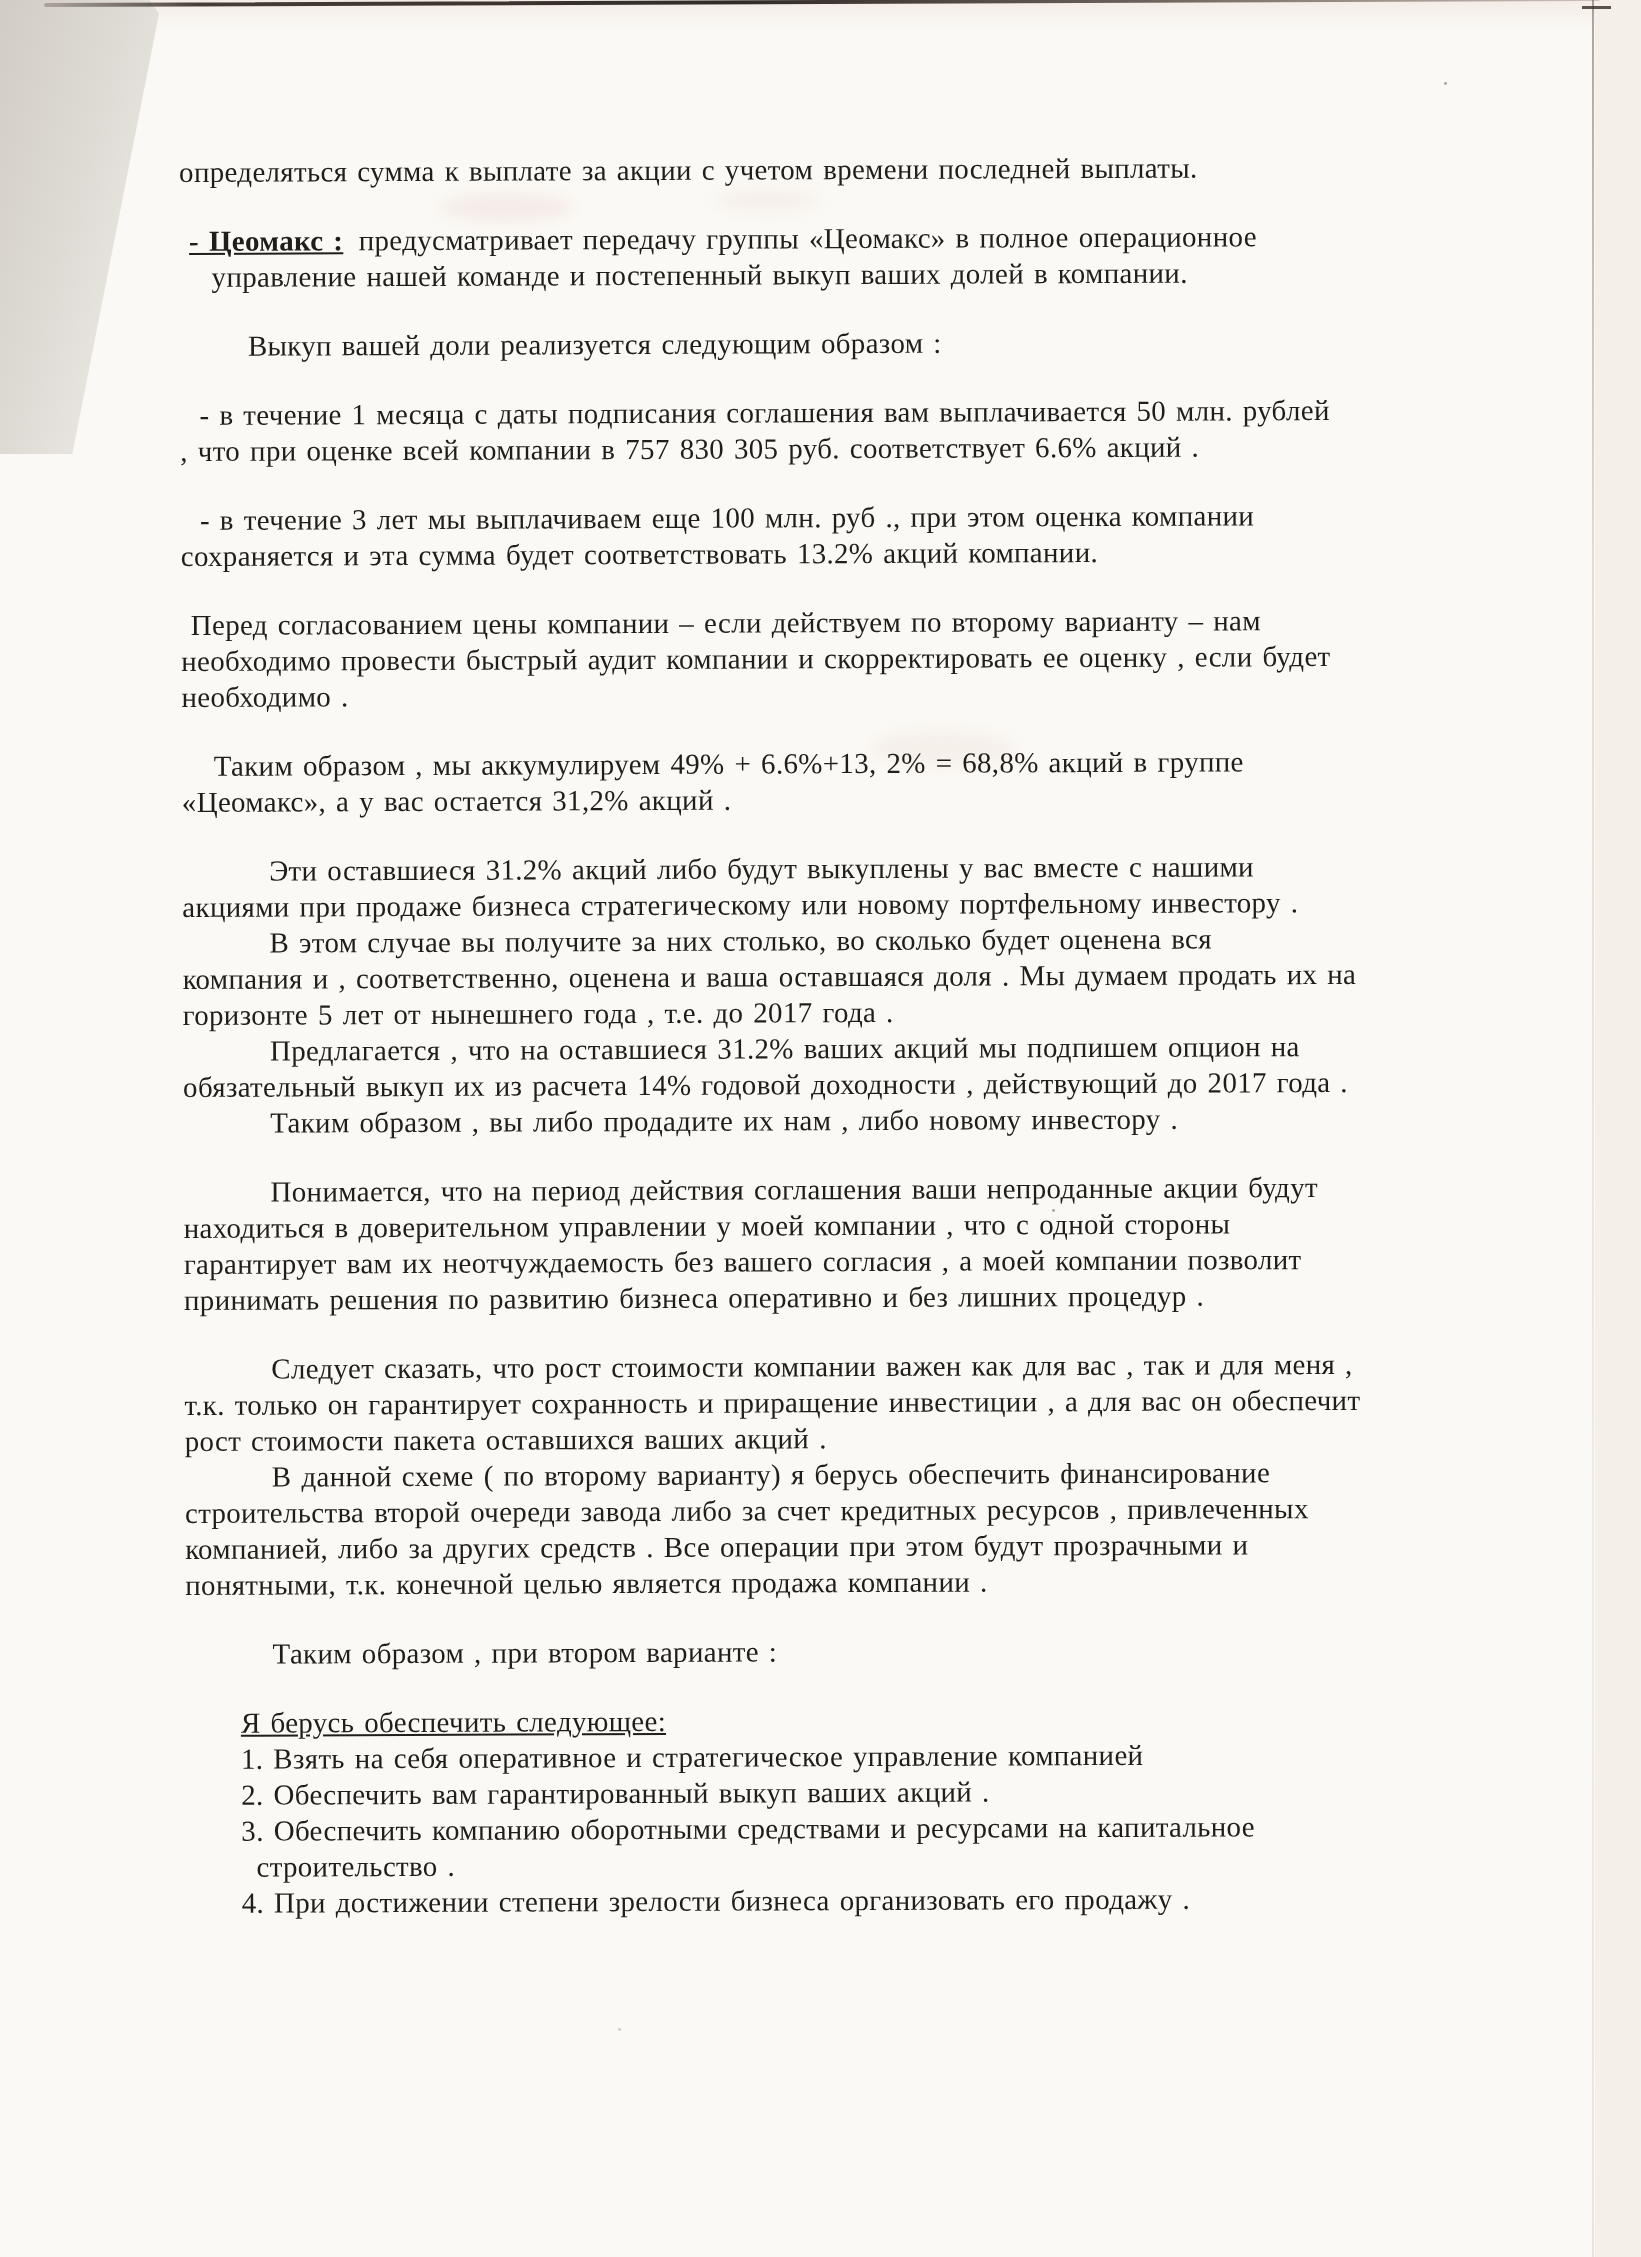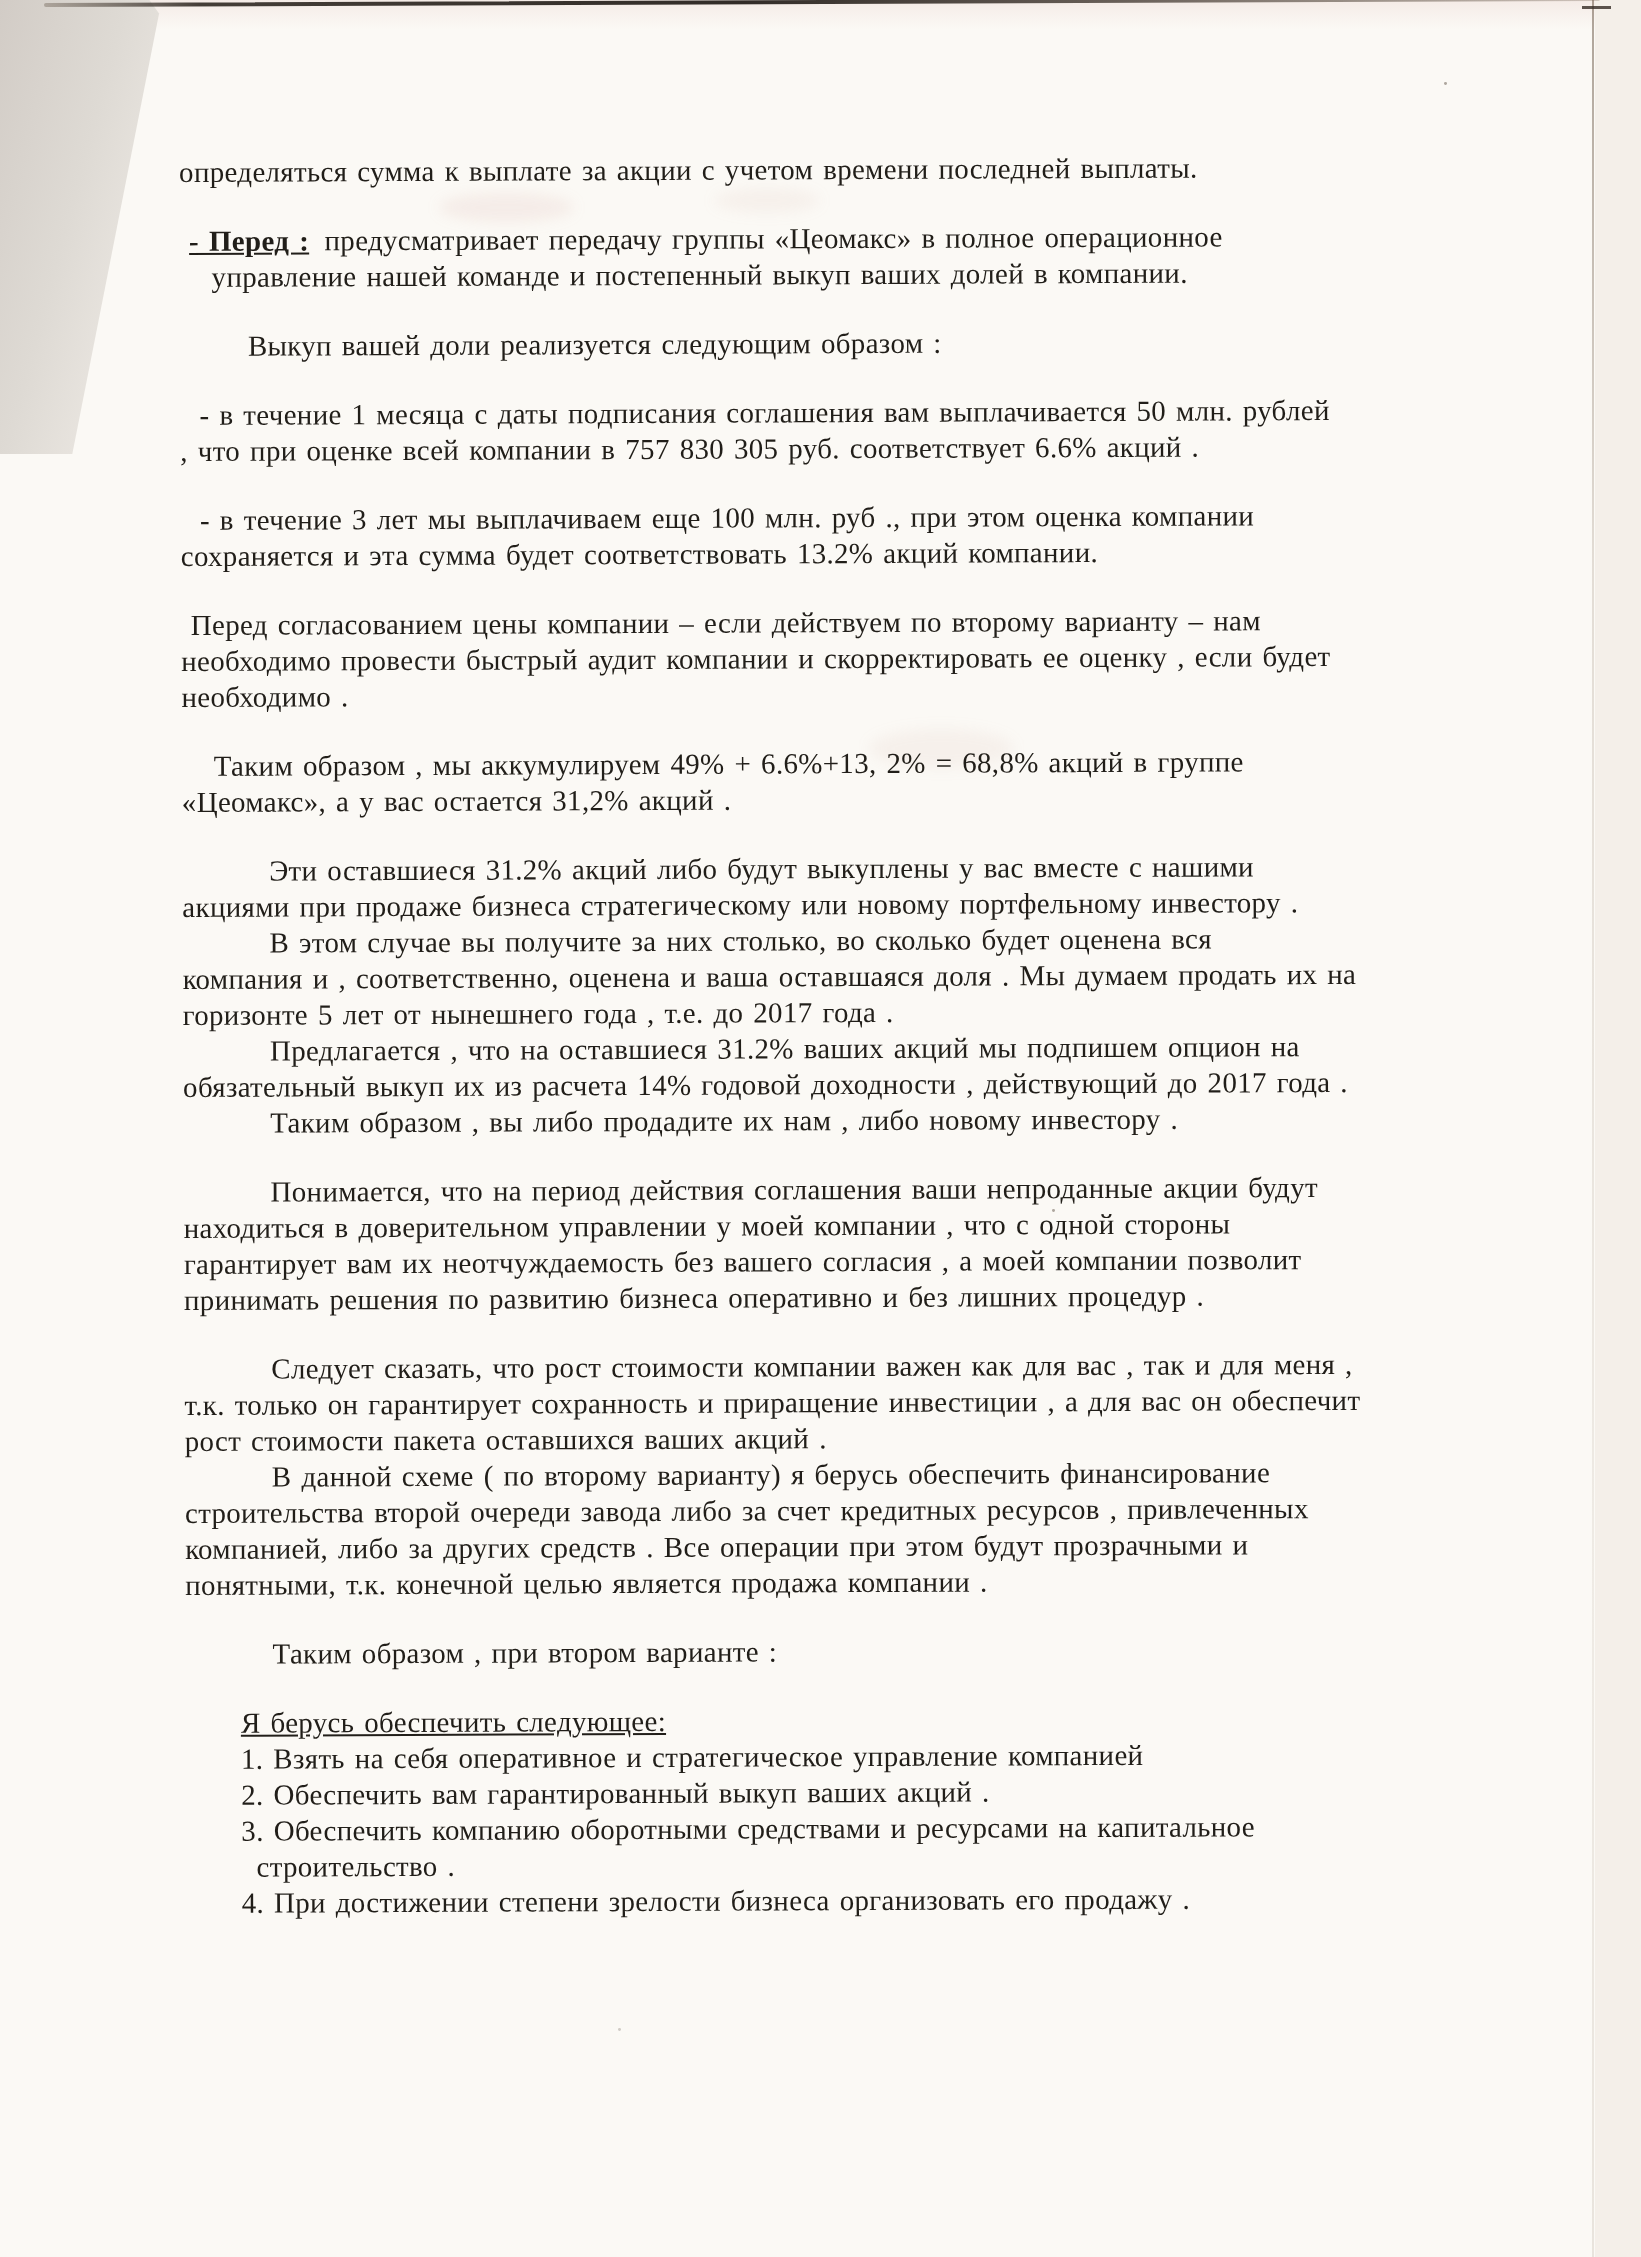--- a/index.html
+++ b/index.html
@@ -61,21 +61,21 @@
 <div class="speck speck-b"></div>
 <div class="speck speck-c"></div>
 
 <div class="content">
 
   <p class="para">
     <span class="line">определяться сумма к выплате за акции с учетом времени последней выплаты.</span>
   </p>
 
   <p class="para">
-    <span class="line i10"><span class="lead">- Перед :</span><span>предусматривает передачу группы «Цеомакс» в полное операционное</span></span>
+    <span class="line i10"><span class="lead">- Цеомакс :</span><span>предусматривает передачу группы «Цеомакс» в полное операционное</span></span>
     <span class="line i33">управление нашей команде и постепенный выкуп ваших долей в компании.</span>
   </p>
 
   <p class="para">
     <span class="line i70">Выкуп вашей доли реализуется следующим образом :</span>
   </p>
 
   <p class="para">
     <span class="line i20">- в течение 1 месяца с даты подписания соглашения вам выплачивается 50 млн. рублей</span>
     <span class="line">, что при оценке всей компании в 757 830 305 руб. соответствует 6.6% акций .</span>

